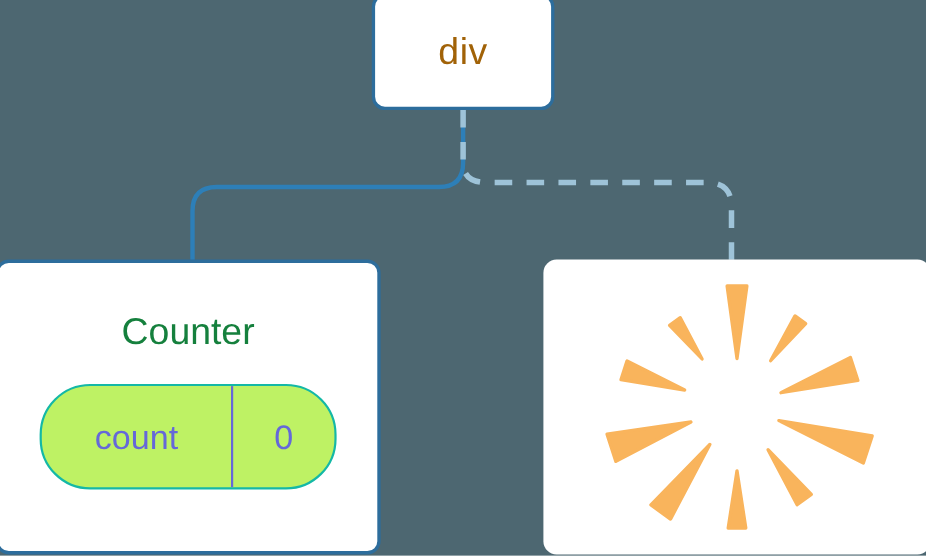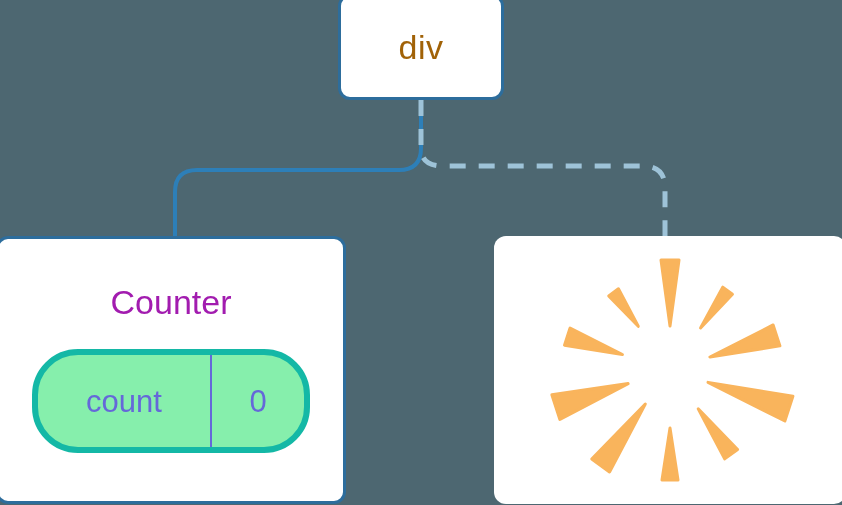--- a/index.html
+++ b/index.html
@@ -59,34 +59,34 @@
     height: 268px;
     border: 3px solid #2d6d9c;
     border-radius: 12px;
     display: flex;
     flex-direction: column;
     align-items: center;
     padding-top: 46px;
   }
   #node-counter .node-title {
     font-size: 34px;
-    color: #a21caf;
+    color: #15803d;
     line-height: 1;
     margin-bottom: 30px;
   }
 
   
   .state-pill {
     display: flex;
     align-items: stretch;
     height: 92px;
-    border: 6px solid #14b8a6;
+    border: 2px solid #14b8a6;
     border-radius: 46px;
     color: #6568d9;
-    background: #86efac;
+    background: #bef264;
     overflow: hidden;
   }
   .state-key,
   .state-val {
     display: flex;
     align-items: center;
     justify-content: center;
     font-size: 31px;
     line-height: 1;
     color: #6568d9;

